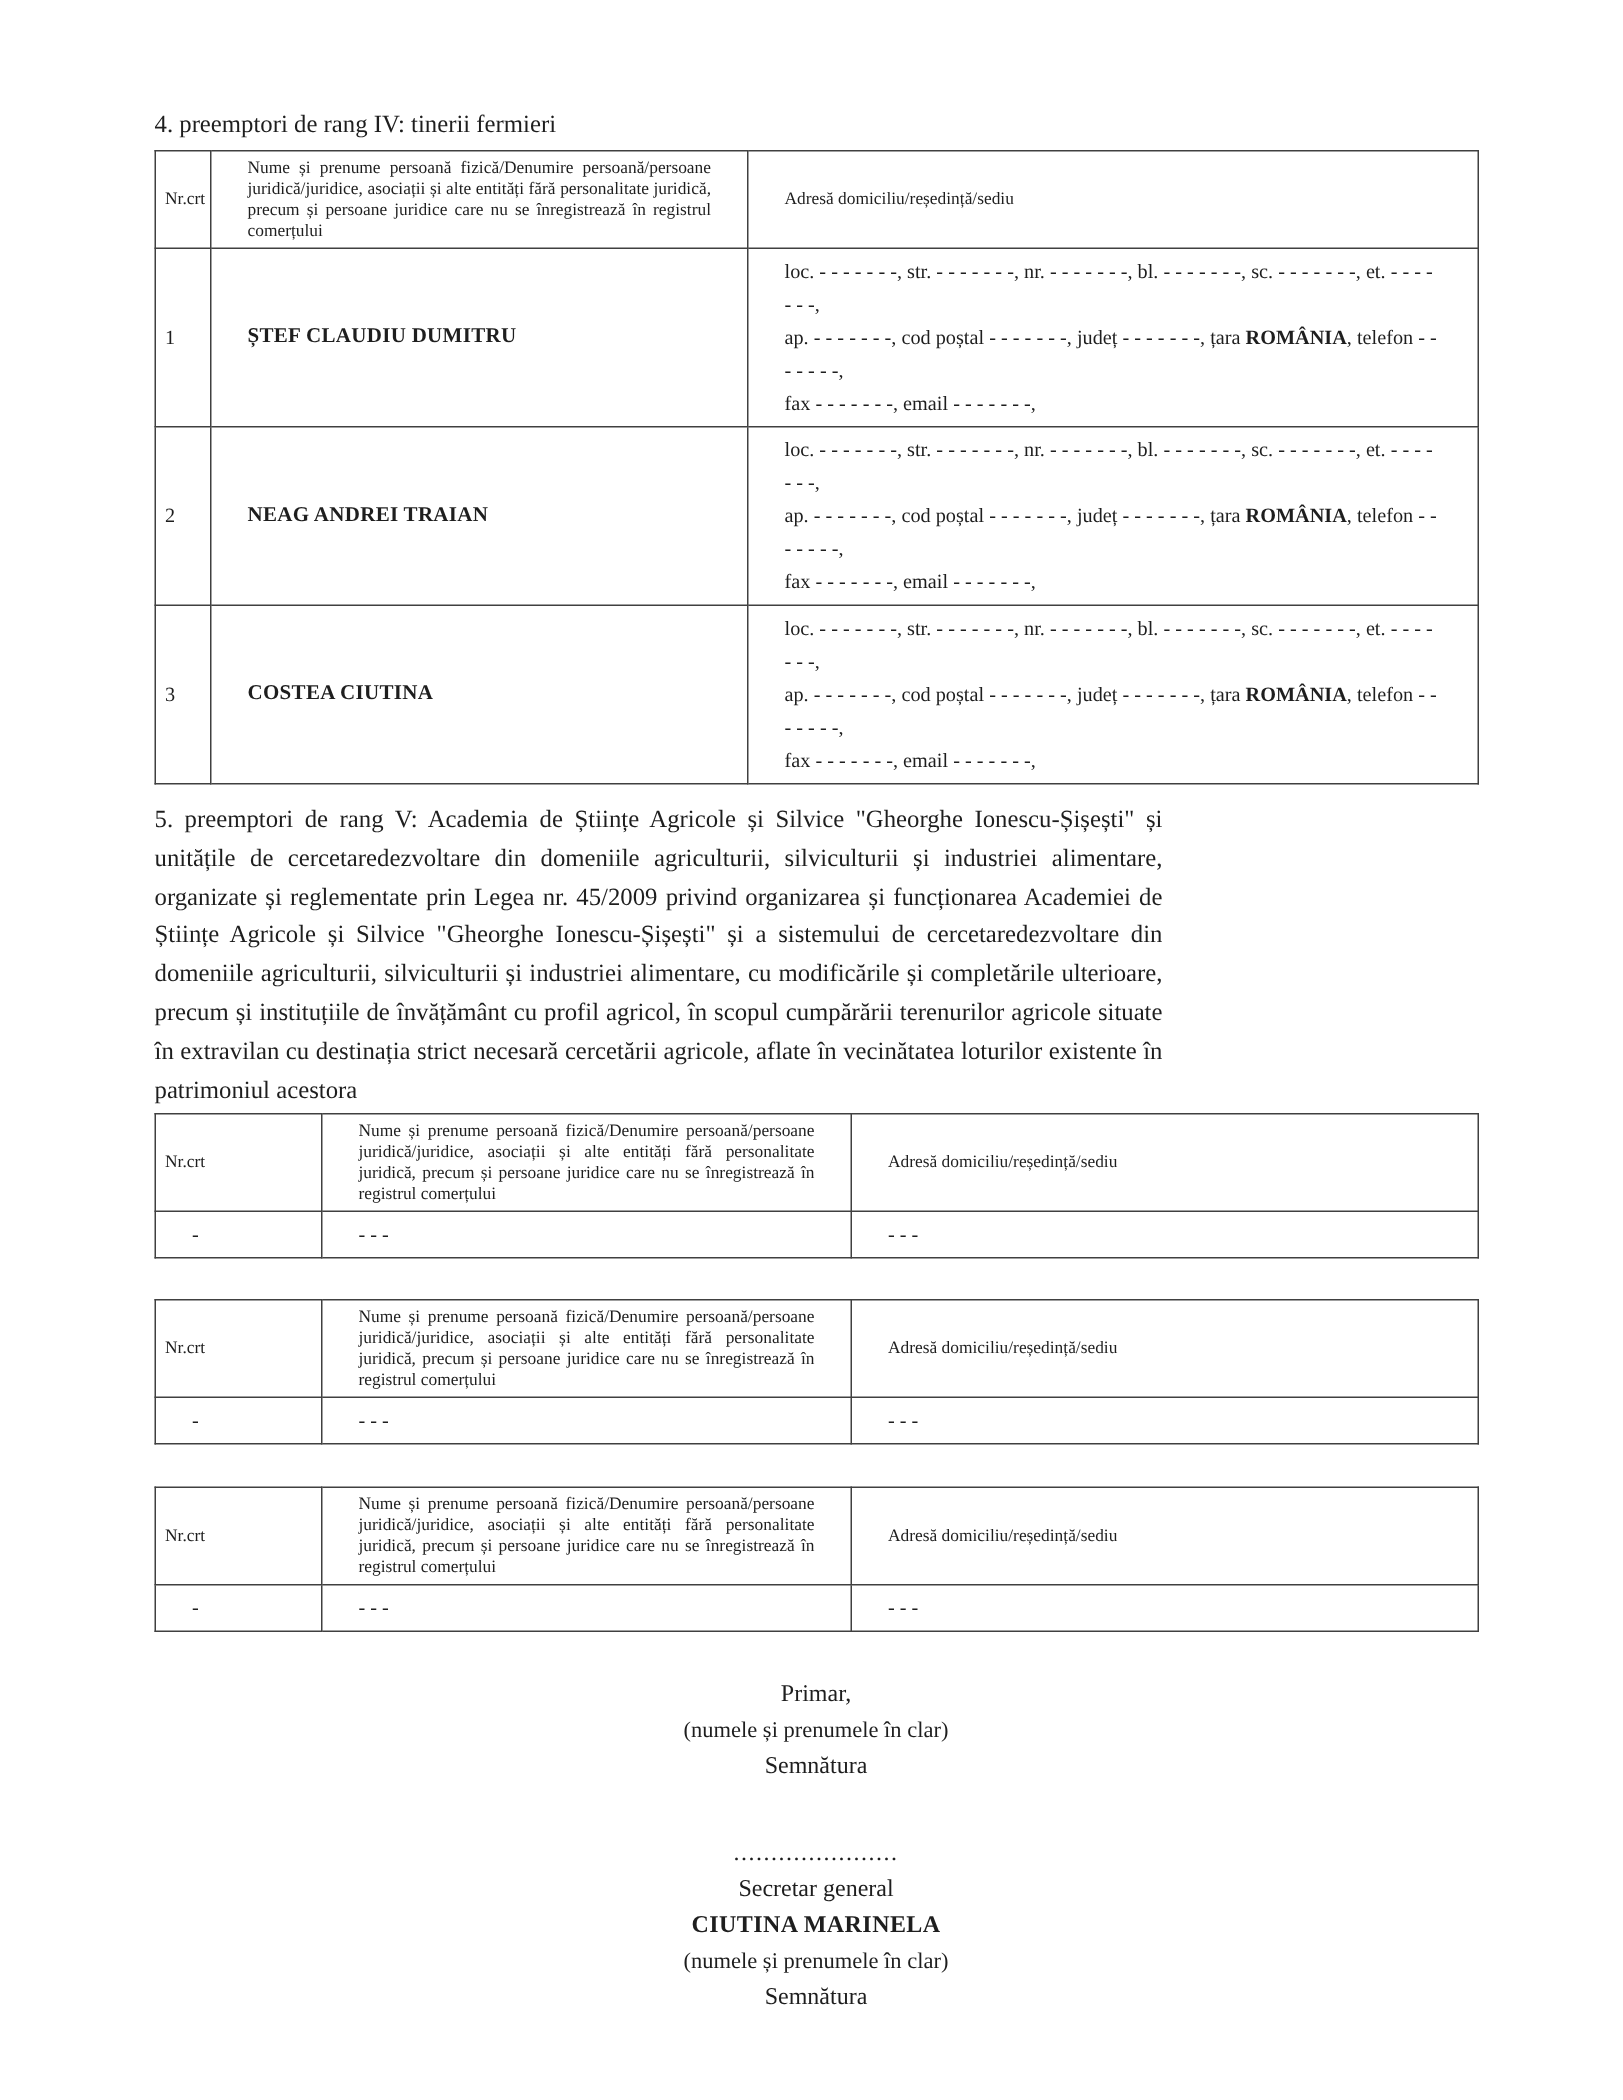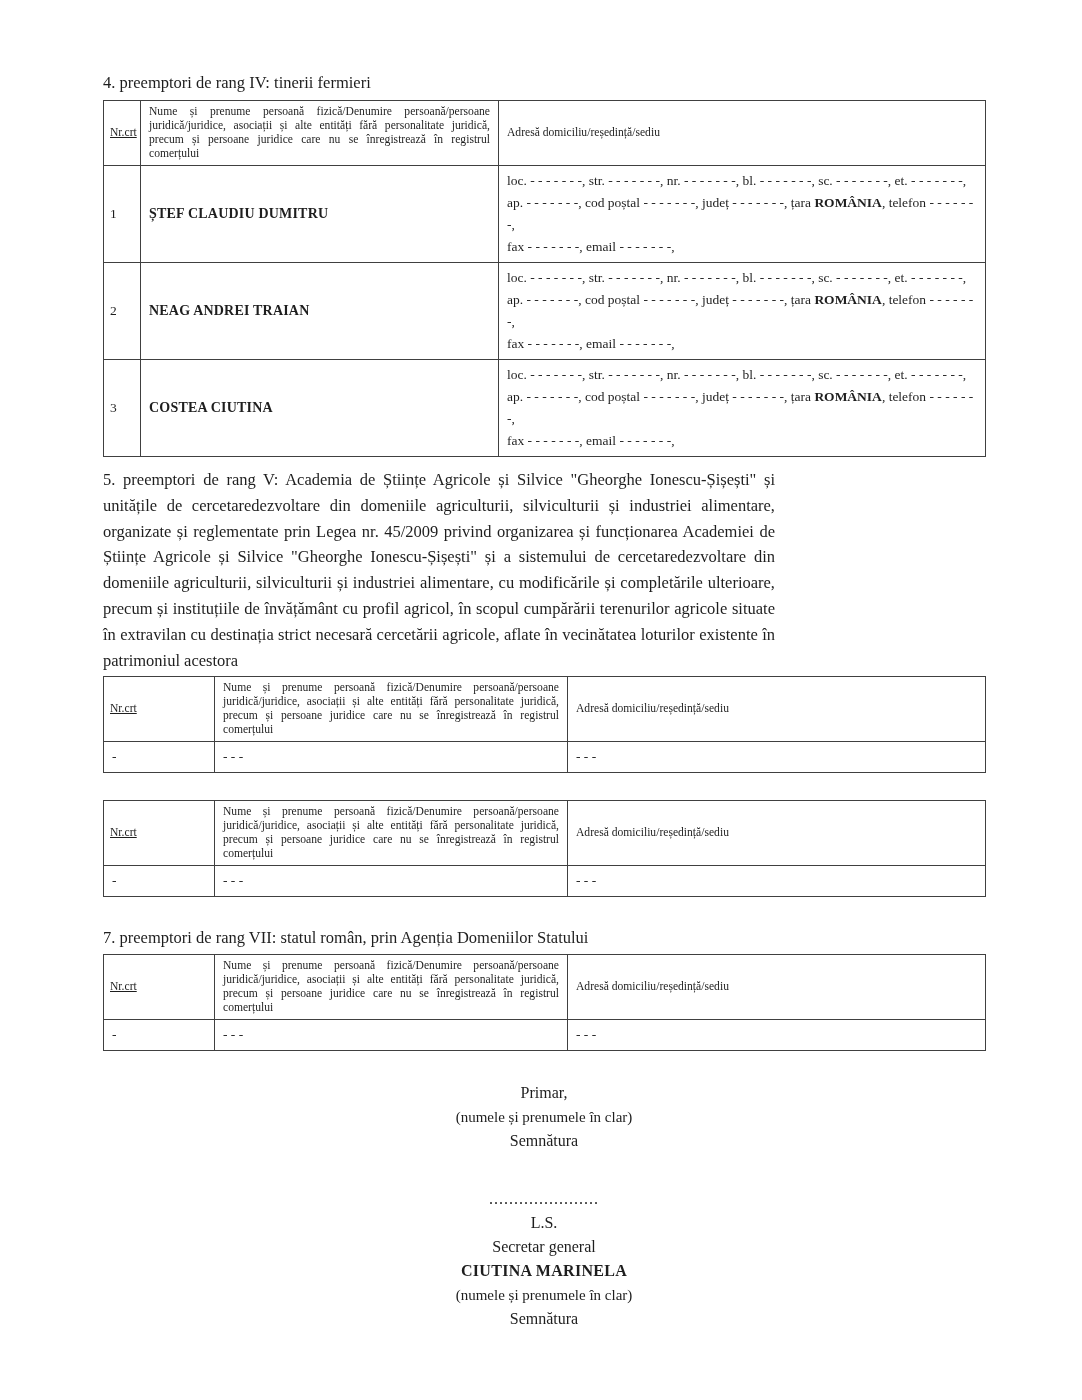--- a/index.html
+++ b/index.html
@@ -24,35 +24,35 @@
 
   table {
     width: 882px;
     border-collapse: collapse;
     table-layout: fixed;
     margin-top: 4px;
   }
   td {
     border: 1px solid #404040;
     vertical-align: middle;
-    padding: 4px 8px;
+    padding: 4px 24px;
     overflow: hidden;
   }
   
   .t4 .c1 { width: 37px; }
   .t4 .c2 { width: 358px; }
   .t4 .c3 { width: 487px; }
   
   .t3col .c1 { width: 111px; }
   .t3col .c2 { width: 353px; }
   .t3col .c3 { width: 418px; }
 
   tr.hdr { height: 44px; }
   tr.hdr td { font-size: 11.6px; line-height: 14px; }
-  td.nr-h { font-size: 13px; padding-left: 6px; text-decoration: underline; }
+  td.nr-h { font-size: 13px; padding-left: 6px; }
   td.name-h { text-align: justify; }
   td.addr-h { text-align: left; }
 
   .t4 tr.row { height: 68px; }
   .t3col tr.row { height: 31px; }
 
   td.nr { font-size: 13.5px; padding-left: 6px; }
   td.name { font-size: 14px; font-weight: bold; letter-spacing: 0.2px; }
   td.addr { font-size: 13.5px; line-height: 22px; }
   td.dash { font-size: 13.5px; vertical-align: middle; }
@@ -151,21 +151,20 @@
         <tr class="row">
           <td class="dash">-</td>
           <td class="dash">- - -</td>
           <td class="dash">- - -</td>
         </tr>
       </tbody>
     </table>
   </div>
 
   <div class="section sec7">
-    <div class="heading">7. preemptori de rang VII: statul român, prin Agenția Domeniilor Statului</div>
     <table class="t3col">
       <colgroup>
           <col class="c1">
           <col class="c2">
           <col class="c3">
         </colgroup>
       <tbody>
         <tr class="hdr">
           <td class="nr-h">Nr.crt</td>
           <td class="name-h">Nume și prenume persoană fizică/Denumire persoană/persoane juridică/juridice, asociații și alte entități fără personalitate juridică, precum și persoane juridice care nu se înregistrează în registrul comerțului</td>
@@ -178,21 +177,20 @@
         </tr>
       </tbody>
     </table>
   </div>
 
   <div class="sig-block">
     <div>Primar,</div>
     <div class="sig-note">(numele și prenumele în clar)</div>
     <div>Semnătura</div>
     <div class="dots">......................</div>
-    <div class="ls-line">L.S.</div>
     <div>Secretar general</div>
     <div class="sig-name">CIUTINA MARINELA</div>
     <div class="sig-note">(numele și prenumele în clar)</div>
     <div>Semnătura</div>
 
   </div>
 
 </div>
 
 </body></html>

